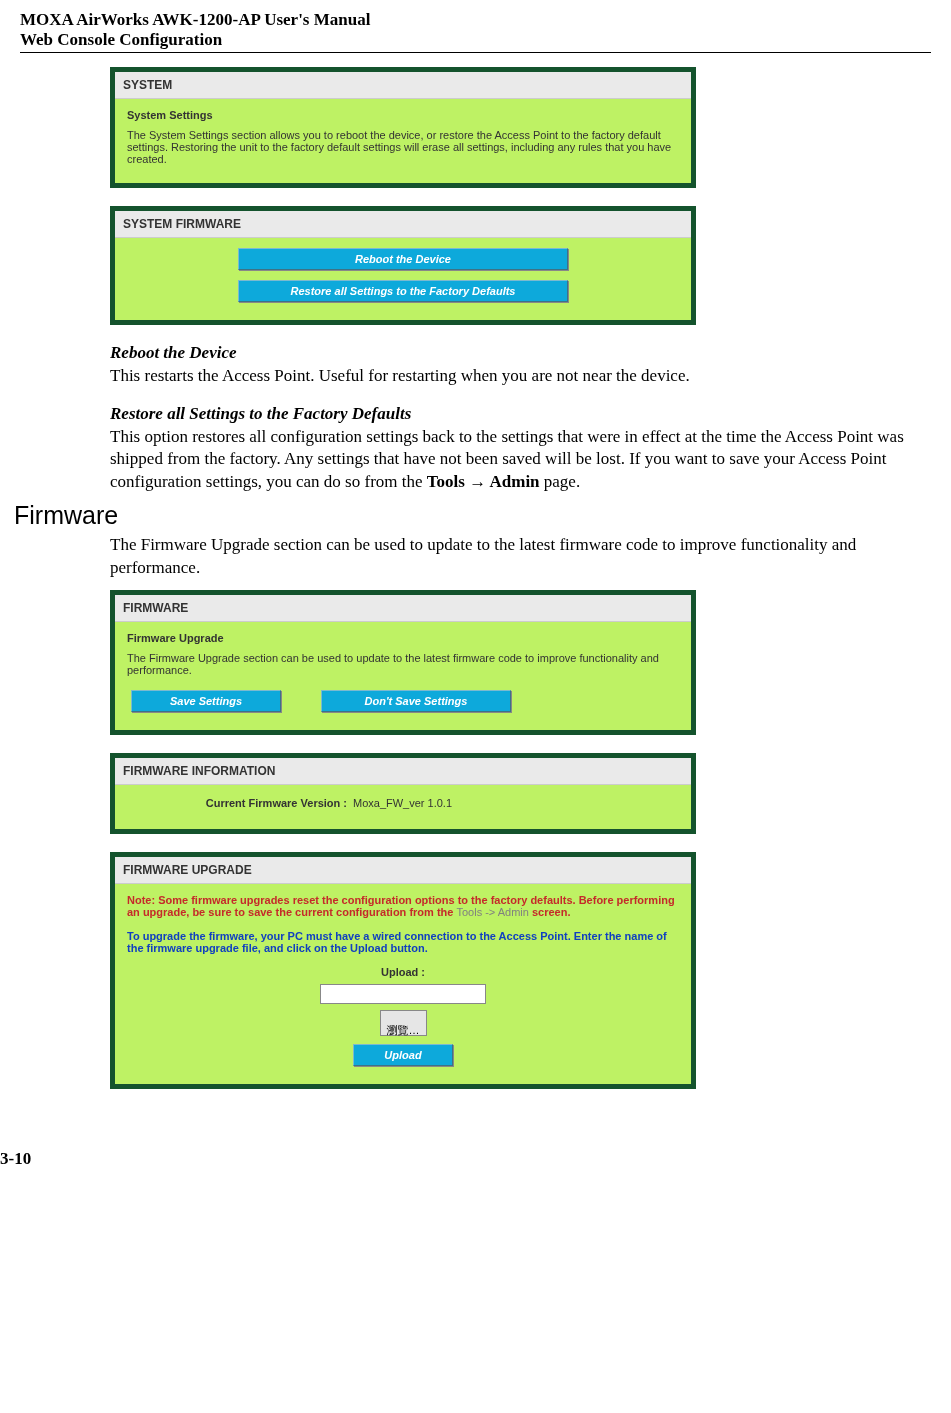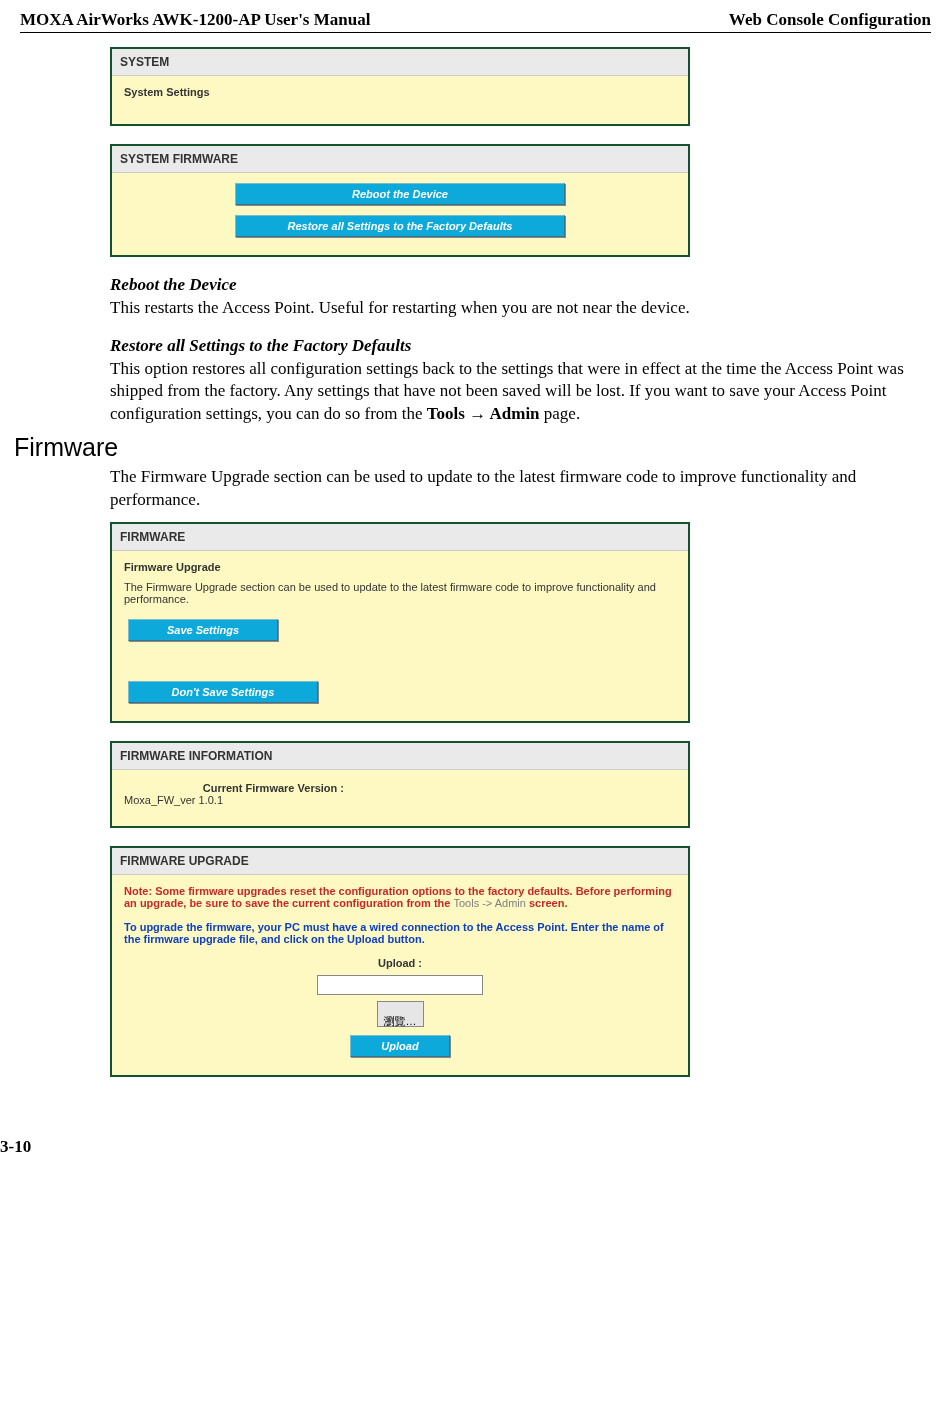--- a/index.html
+++ b/index.html
@@ -9,33 +9,34 @@
   color: #000;
   background-color: #fff;
   width: 951px;
 }
 .page-header {
   display: flex;
   justify-content: space-between;
   padding: 10px 20px 2px;
   font-weight: bold;
   font-size: 17px;
+  flex-direction: column;
 }
 .hr-top {
   border: none;
   border-top: 1.5px solid #000;
   margin: 0 20px 14px;
 }
 .content-indent {
   margin-left: 110px;
   margin-right: 20px;
 }
 .panel {
-  border: 2px solid #14532d;
-  background: #fef9c3;
+  border: 5px solid #14532d;
+  background: #bef264;
   margin-bottom: 18px;
   font-family: Verdana, Arial, sans-serif;
   font-size: 11px;
   color: #333;
   width: 576px;
 }
 .panel-title {
   background: #eaeaea;
   padding: 6px 8px;
   font-weight: bold;
@@ -67,41 +68,41 @@
   border-right-color:#3c7386;
   border-bottom-color:#3c7386;
   box-shadow: 1px 1px 0 #888;
   cursor: pointer;
   text-align: center;
 }
 .btn-wide { width: 300px; }
 .btn-med { width: 160px; font-style: italic; }
 .btn-small { width: 120px; }
 .btn-small2 { width: 70px; }
-.btn-row { display: flex; gap: 40px; padding-left: 4px; flex-direction: column; }
+.btn-row { display: flex; gap: 40px; padding-left: 4px; }
 .body-text {
   font-family: "Times New Roman", Times, serif;
   font-size: 17px;
   line-height: 1.33;
 }
 .subhead {
   font-family: "Times New Roman", Times, serif;
   font-size: 17px;
   font-style: italic;
   font-weight: bold;
   margin-top: 16px;
   margin-bottom: 2px;
 }
 .h2 {
   font-family: Arial, Helvetica, sans-serif;
   font-size: 25px;
   margin: 8px 0 4px 14px;
   font-weight: normal;
 }
-.info-row { display: flex; margin: 2px 0; flex-direction: column; }
+.info-row { display: flex; margin: 2px 0; }
 .info-label { width: 220px; text-align: right; font-weight: bold; padding-right: 6px; }
 .info-val { }
 .note-red { color: #c52a2a; font-weight: bold; }
 .note-blue { color: #1040c0; font-weight: bold; }
 .note-grey { color: #808080; font-weight: normal; }
 .upload-row { display:flex; align-items:center; justify-content:center; gap:6px; margin-top:10px;flex-direction:column;}
 .upload-label { font-weight:bold; }
 .text-input {
   font-family: Verdana, Arial, sans-serif;
   font-size: 11px;
@@ -136,20 +137,21 @@
   <span>Web Console Configuration</span>
 </div>
 <hr class="hr-top">
 
 <div class="content-indent">
 
   <div class="panel">
     <div class="panel-title">SYSTEM</div>
     <div class="panel-body">
       <div class="panel-sub">System Settings</div>
+      <div>The System Settings section allows you to reboot the device, or restore the Access Point to the factory default settings. Restoring the unit to the factory default settings will erase all settings, including any rules that you have created.</div>
     </div>
   </div>
 
   <div class="panel">
     <div class="panel-title">SYSTEM FIRMWARE</div>
     <div class="panel-body center-col">
       <div class="btn-blue btn-wide">Reboot the Device</div>
       <div class="btn-blue btn-wide">Restore all Settings to the Factory Defaults</div>
     </div>
   </div>

